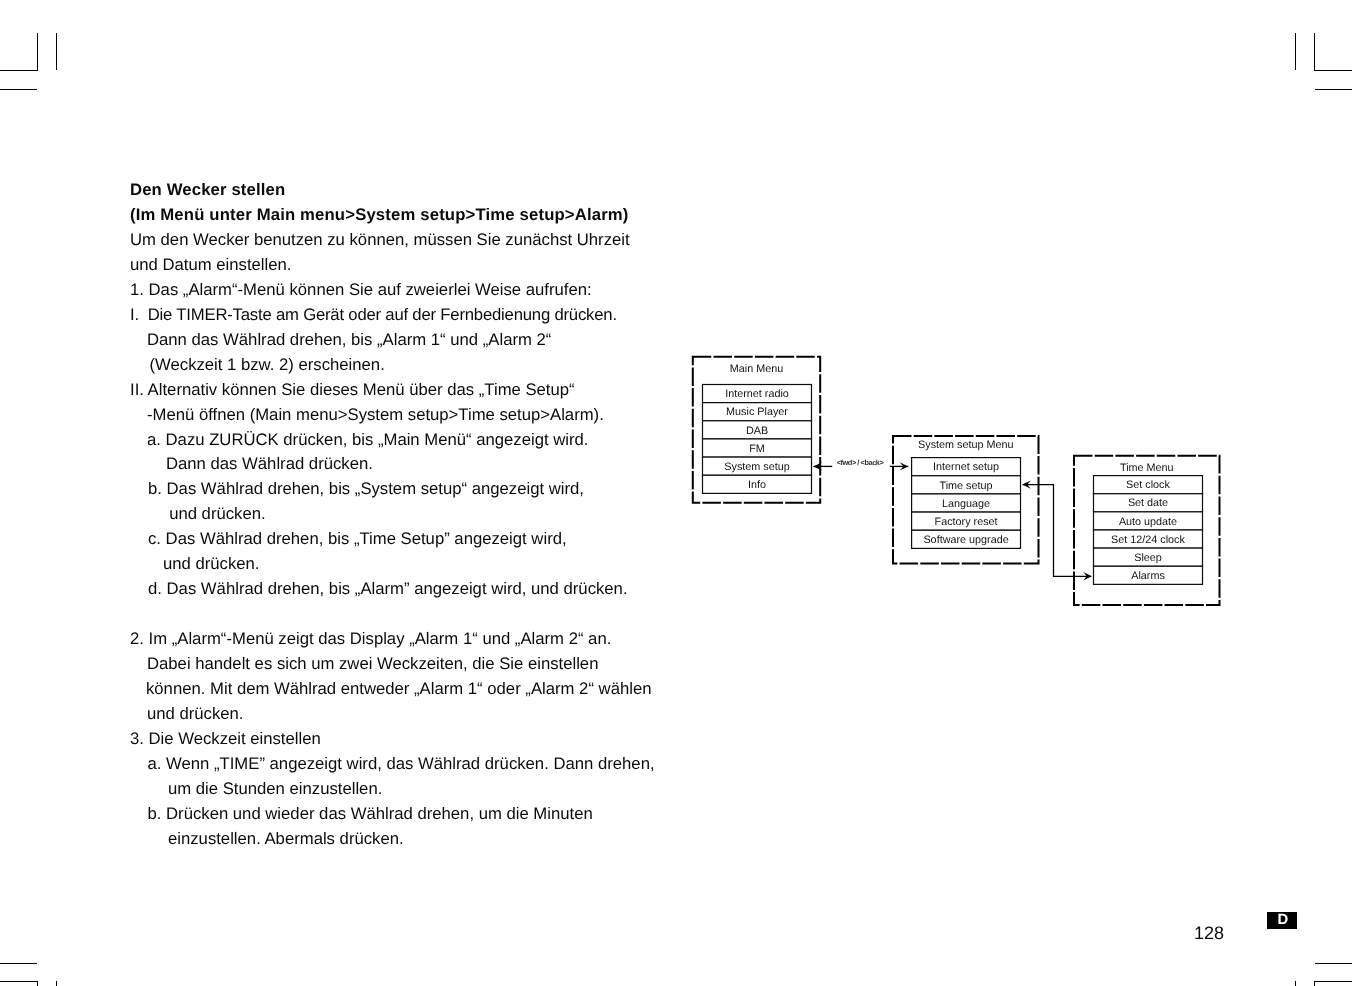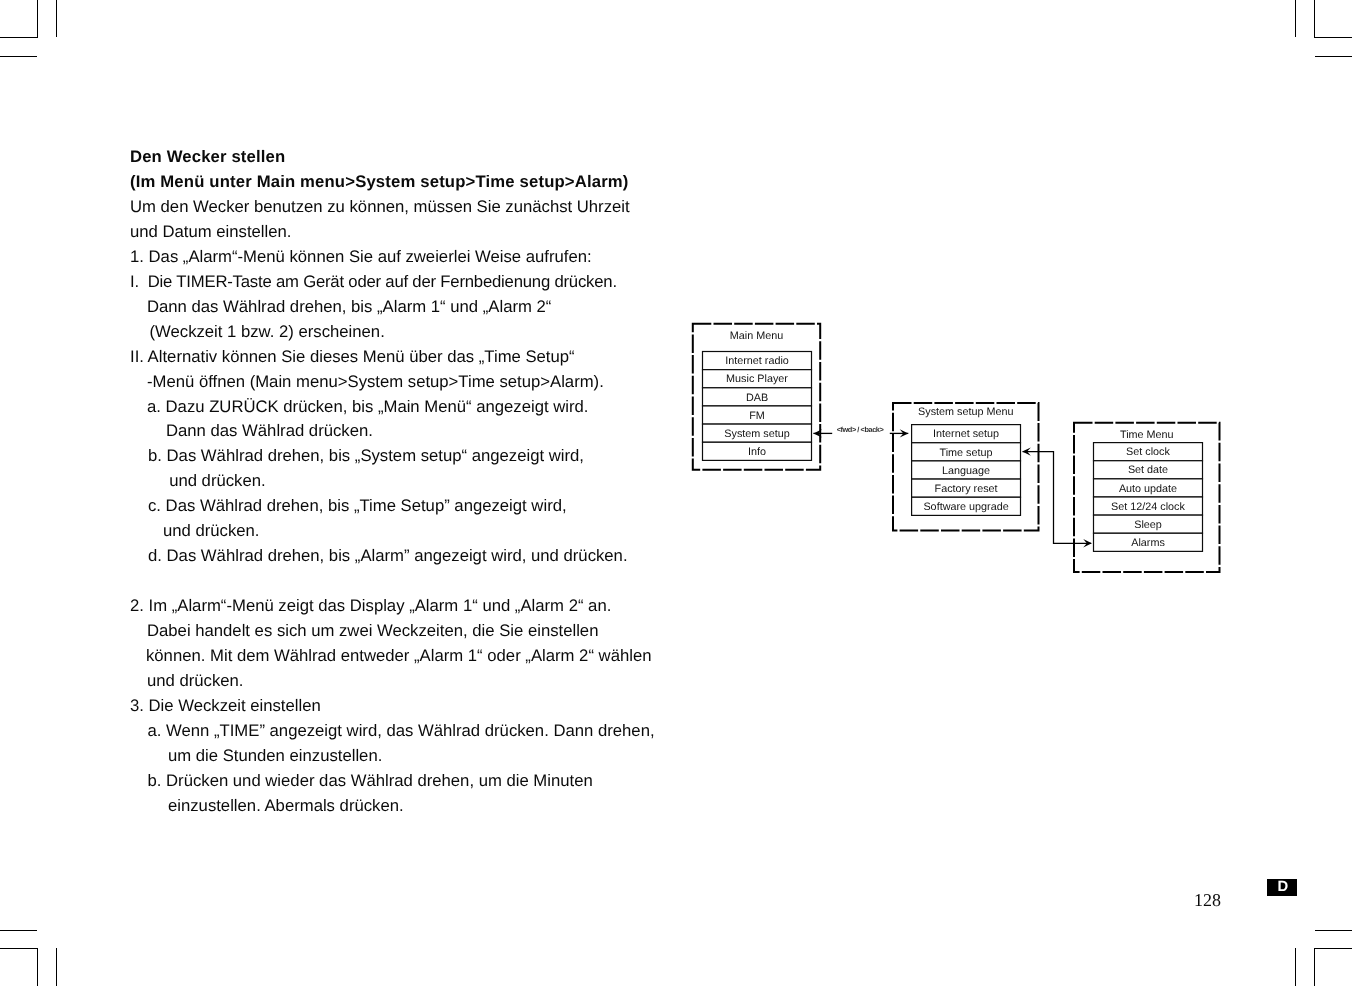--- a/index.html
+++ b/index.html
@@ -1,28 +1,28 @@
 <!DOCTYPE html>
 <html><head>
 <meta charset="utf-8">
 <title>Manual page</title>
 <style>
   html,body{margin:0;padding:0;}
   body{width:1352px;height:986px;background:#fff;overflow:hidden;
        -webkit-font-smoothing:antialiased;text-rendering:geometricPrecision;
        font-family:"Liberation Sans",sans-serif;color:#1a1a1a;position:relative;}
-  .page{position:absolute;inset:0;}
+  .page{position:absolute;inset:0;margin-top:33px;}
   
   #bodytext{position:absolute;will-change:transform;left:130.3px;top:144.8px;width:560px;
             font-size:16.7px;line-height:24.95px;color:#0b0b0b;white-space:pre;}
   #bodytext .b{font-weight:bold;}
   #bodytext .ln{white-space:pre;min-height:24.95px;}
   
   #pagenum{position:absolute;will-change:transform;left:1194.4px;top:890.8px;font-size:18px;
-           font-family:Liberation Serif, serif;color:#0b0b0b;line-height:1;}
+           font-family:Liberation Sans, sans-serif;color:#0b0b0b;line-height:1;}
   #dbadge{position:absolute;will-change:transform;left:1267px;top:879px;width:29.1px;height:16.7px;background:#000;
           color:#fff;font-size:14.8px;font-weight:bold;line-height:17.3px;text-align:center;padding-left:1.3px;
           font-family:"Liberation Sans",sans-serif;}
   
   #diagram{position:absolute;left:0;top:0;width:1352px;height:986px;will-change:transform;}
   #cropmarks{position:absolute;left:0;top:0;}
 </style>
 </head>
 <body>
 

